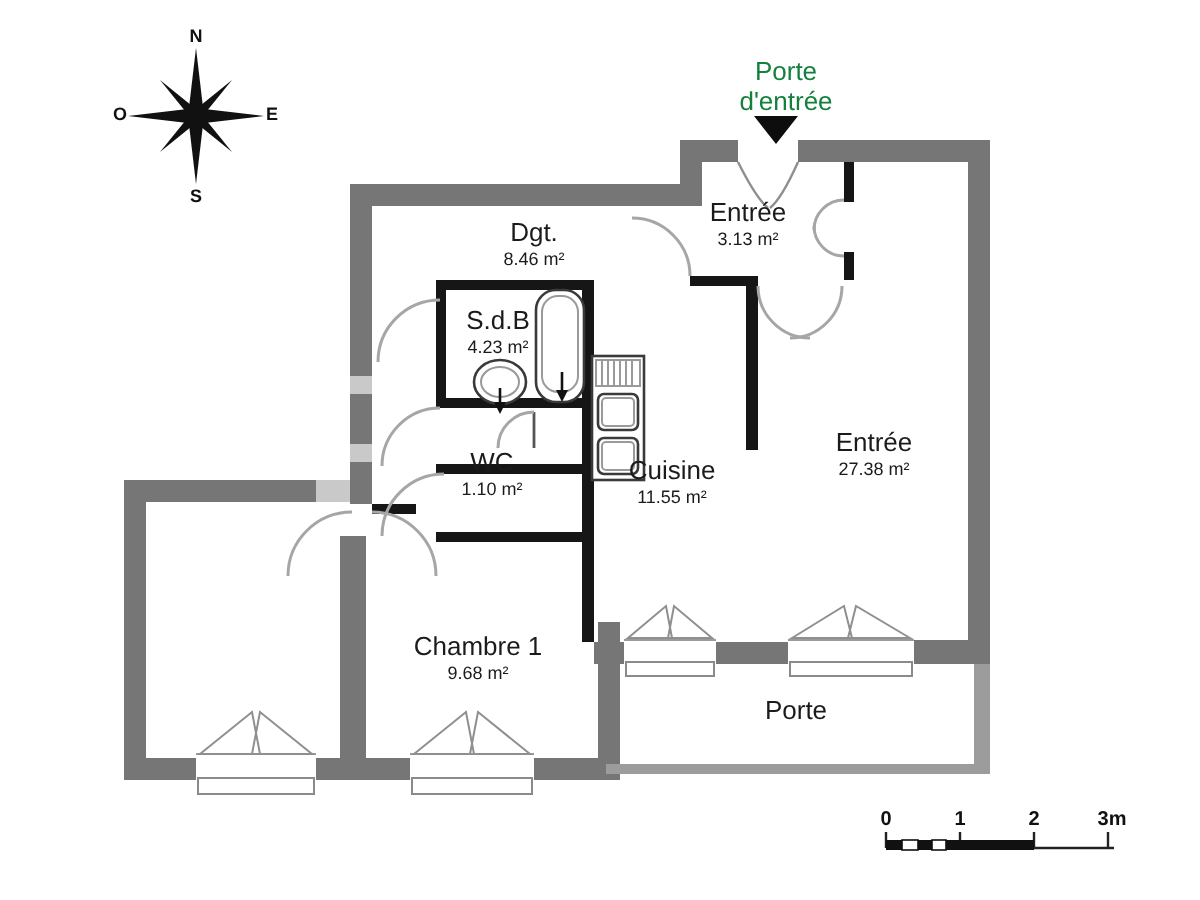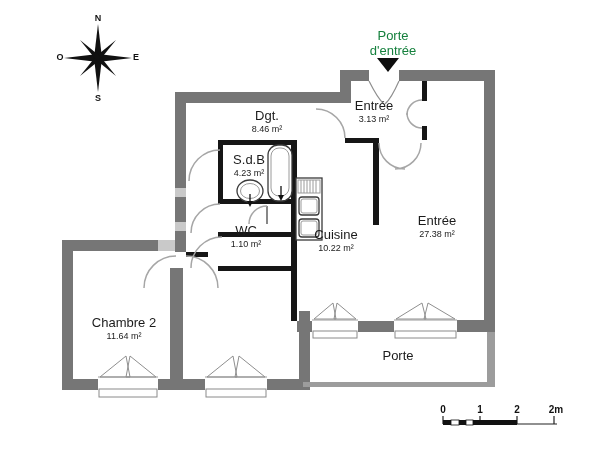--- a/index.html
+++ b/index.html
@@ -193,46 +193,46 @@
   </div>
 
   <div class="label" style="left:246px;top:217px;margin-top:20px;">
     <div class="room-name">WC</div>
     <div class="room-area">1.10 m²</div>
   </div>
 
 
   <div class="label" style="left:336px;top:241px;">
     <div class="room-name">Cuisine</div>
-    <div class="room-area">10.22 m²</div>
+    <div class="room-area">11.55 m²</div>
   </div>
 
   <div class="label" style="left:437px;top:227px;">
     <div class="room-name">Entrée</div>
     <div class="room-area">27.38 m²</div>
   </div>
 
   <div class="label" style="left:374px;top:112px;">
     <div class="room-name">Entrée</div>
     <div class="room-area">3.13 m²</div>
   </div>
 
-  <div class="label" style="left:124px;top:329px;">
-    <div class="room-name">Chambre 2</div>
-    <div class="room-area">11.64 m²</div>
-  </div>
-
+
+  <div class="label" style="left:239px;top:329px;">
+    <div class="room-name">Chambre 1</div>
+    <div class="room-area">9.68 m²</div>
+  </div>
 
   <div class="label" style="left:398px;top:356px;">
     <div class="room-name">Porte</div>
   </div>
 
   <div class="label compass-letter" style="left:98px;top:18px;">N</div>
   <div class="label compass-letter" style="left:98px;top:98px;">S</div>
   <div class="label compass-letter" style="left:136px;top:57px;">E</div>
   <div class="label compass-letter" style="left:60px;top:57px;">O</div>
 
   <div class="label scale-num" style="left:443px;top:410px;">0</div>
   <div class="label scale-num" style="left:480px;top:410px;">1</div>
   <div class="label scale-num" style="left:517px;top:410px;">2</div>
-  <div class="label scale-num" style="left:556px;top:410px;">2m</div>
+  <div class="label scale-num" style="left:556px;top:410px;">3m</div>
 
 </div>
 
 </body></html>

